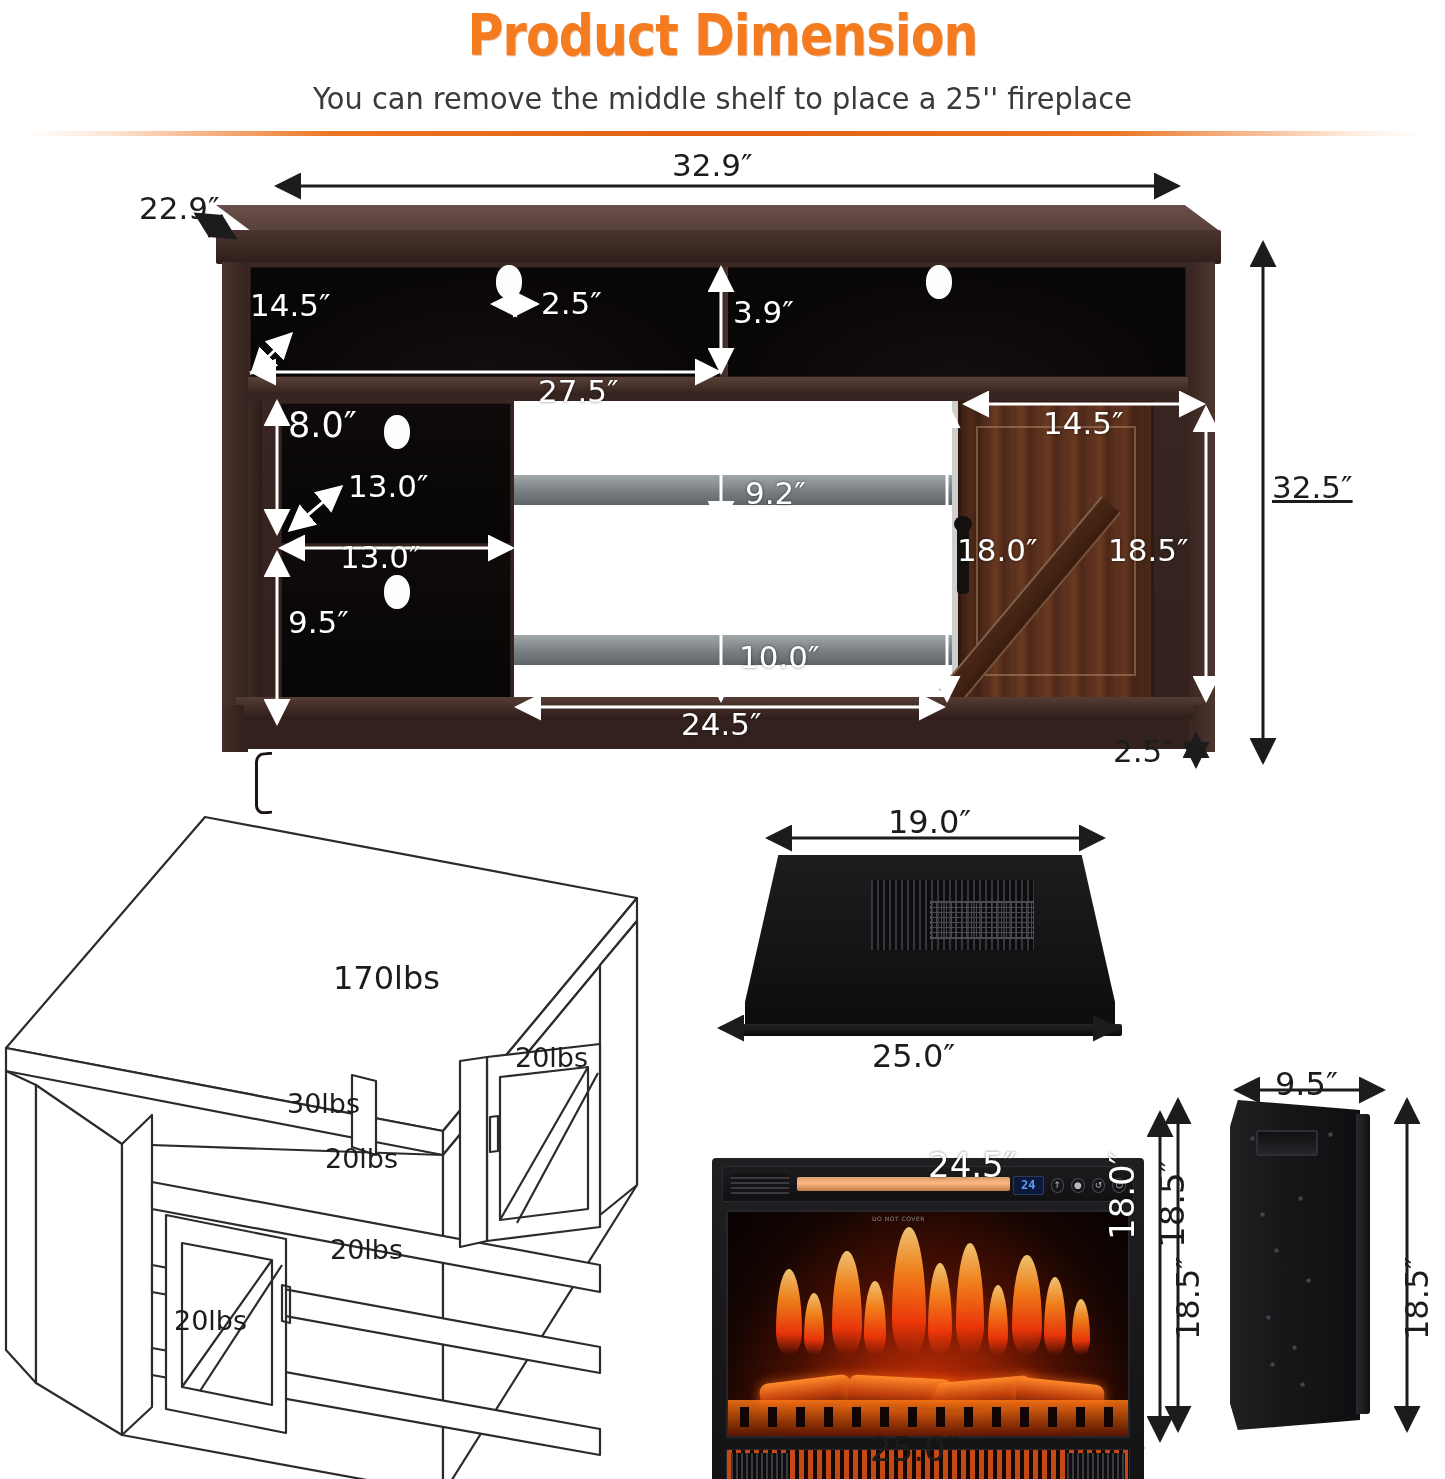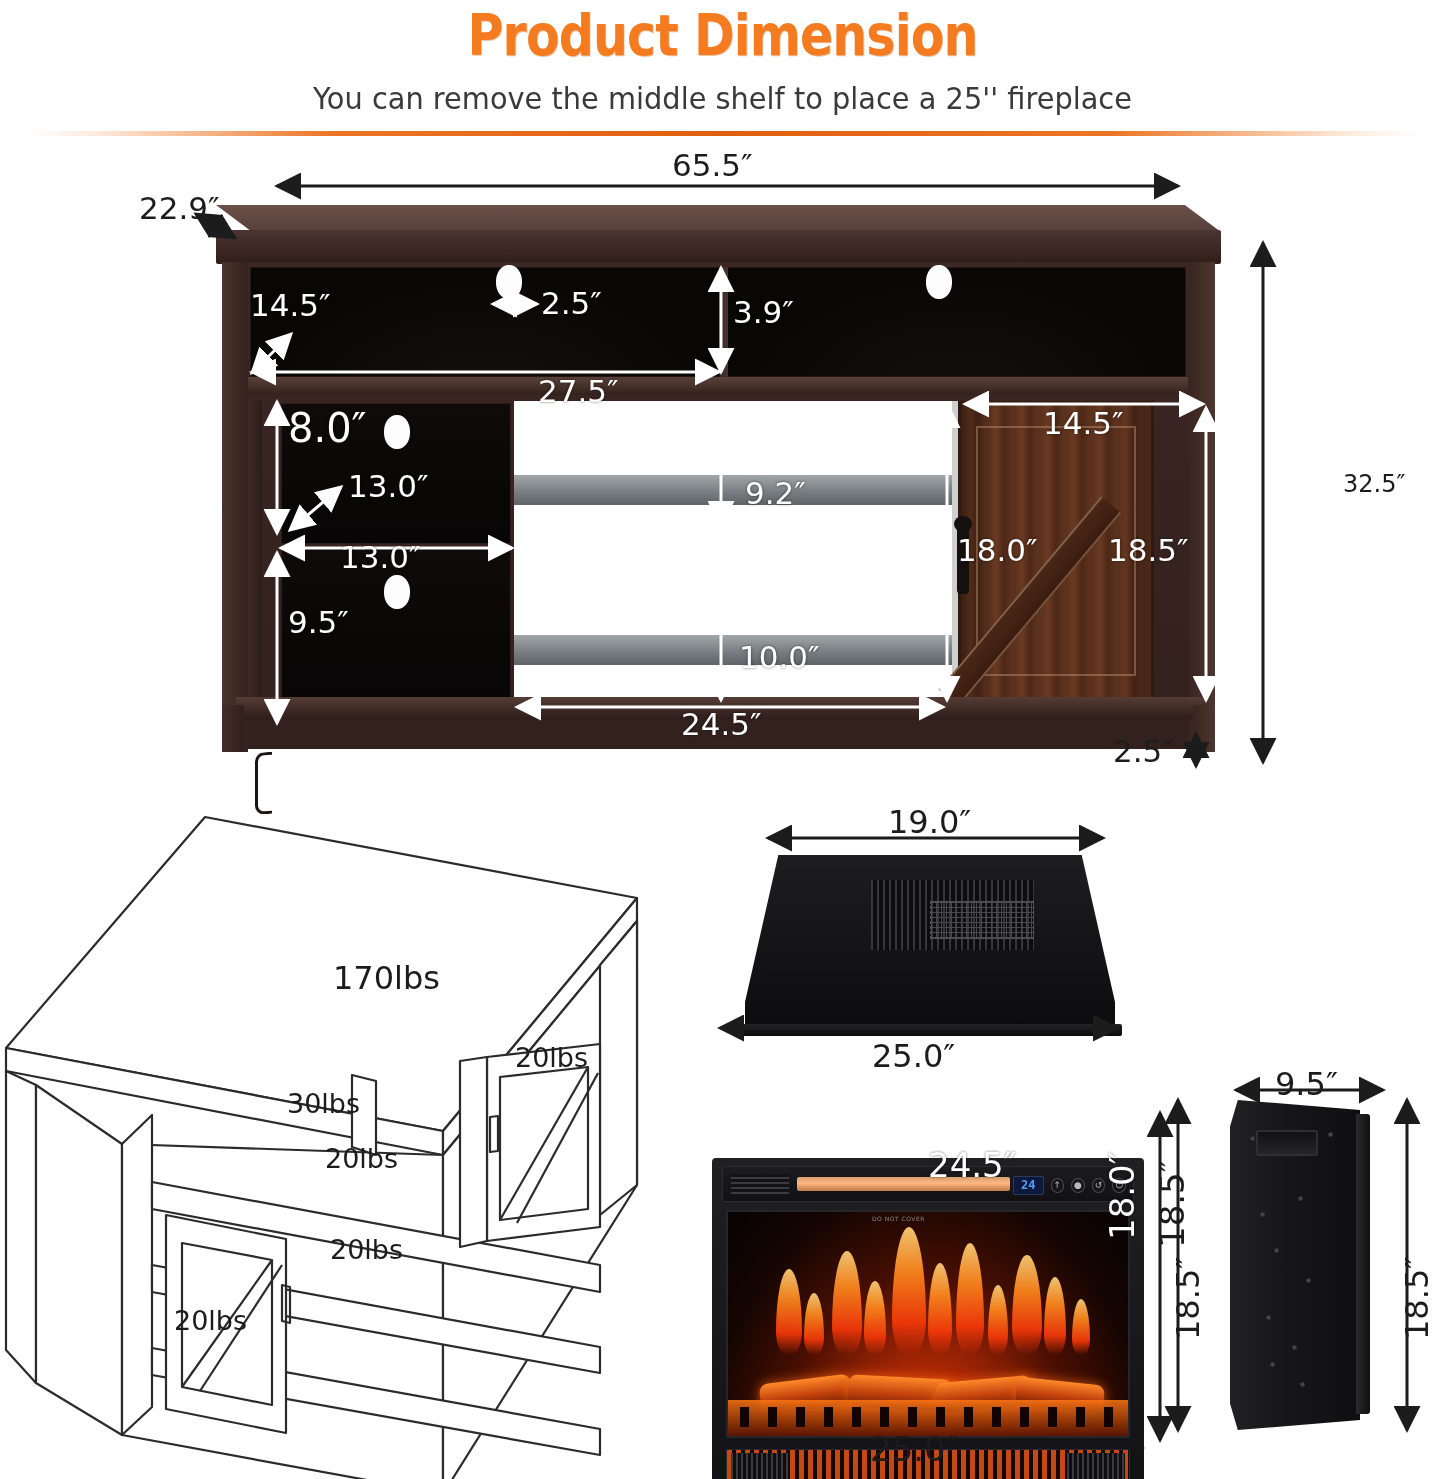--- a/index.html
+++ b/index.html
@@ -401,37 +401,37 @@
 
     <line x1="965" y1="404" x2="1203" y2="404" stroke="#ffffff" stroke-width="3" marker-start="url(#awS)" marker-end="url(#aw)"></line>
 
     <line x1="1206" y1="408" x2="1206" y2="700" stroke="#ffffff" stroke-width="3" marker-start="url(#awS)" marker-end="url(#aw)"></line>
 
     <line x1="1263" y1="243" x2="1263" y2="762" stroke="#1c1c1c" stroke-width="3" marker-start="url(#akS)" marker-end="url(#ak)"></line>
 
     <line x1="1196" y1="734" x2="1196" y2="766" stroke="#1c1c1c" stroke-width="3" marker-start="url(#akS)" marker-end="url(#ak)"></line>
   </svg>
 
-  <div class="dim dim-k" style="left:672px;top:150px;font-size:31px;">65.5″</div>
+  <div class="dim dim-k" style="left:672px;top:150px;font-size:31px;">32.9″</div>
   <div class="dim dim-k" style="left:139px;top:193px;font-size:31px;">22.9″</div>
   <div class="dim dim-w" style="left:250px;top:290px;font-size:31px;">14.5″</div>
   <div class="dim dim-w" style="left:541px;top:288px;font-size:31px;">2.5″</div>
   <div class="dim dim-w" style="left:733px;top:297px;font-size:31px;">3.9″</div>
   <div class="dim dim-w" style="left:538px;top:376px;font-size:31px;">27.5″</div>
-  <div class="dim dim-w" style="left:288px;top:408px;font-size:40px;">8.0″</div>
+  <div class="dim dim-w" style="left:288px;top:408px;font-size:35px;">8.0″</div>
   <div class="dim dim-w" style="left:348px;top:471px;font-size:31px;">13.0″</div>
   <div class="dim dim-w" style="left:340px;top:542px;font-size:31px;">13.0″</div>
   <div class="dim dim-w" style="left:288px;top:607px;font-size:31px;">9.5″</div>
   <div class="dim dim-w" style="left:745px;top:478px;font-size:31px;">9.2″</div>
   <div class="dim dim-w" style="left:739px;top:642px;font-size:31px;">10.0″</div>
   <div class="dim dim-w" style="left:681px;top:709px;font-size:31px;">24.5″</div>
   <div class="dim dim-w" style="left:1043px;top:408px;font-size:31px;">14.5″</div>
   <div class="dim dim-w" style="left:957px;top:535px;font-size:31px;">18.0″</div>
   <div class="dim dim-w" style="left:1108px;top:535px;font-size:31px;">18.5″</div>
-  <div class="dim dim-k" style="left:1343px;top:472px;font-size:24px;">32.5″</div>
+  <div class="dim dim-k" style="left:1272px;top:472px;font-size:31px;text-decoration:underline;">32.5″</div>
   <div class="dim dim-k" style="left:1113px;top:736px;font-size:31px;">2.5″</div>
 
   <div id="linedraw">
     <svg width="660" height="684" viewBox="0 0 660 684">
       <g fill="none" stroke="#2b2b2b" stroke-width="2.2" stroke-linejoin="round">
 
         <path d="M6 253 L205 22 L637 103 L443 336 Z" fill="#ffffff"></path>
 
         <path d="M6 253 L6 276 L443 360 L443 336 Z" fill="#ffffff"></path>
         <path d="M443 336 L637 103 L637 126 L443 360 Z" fill="#ffffff"></path>

